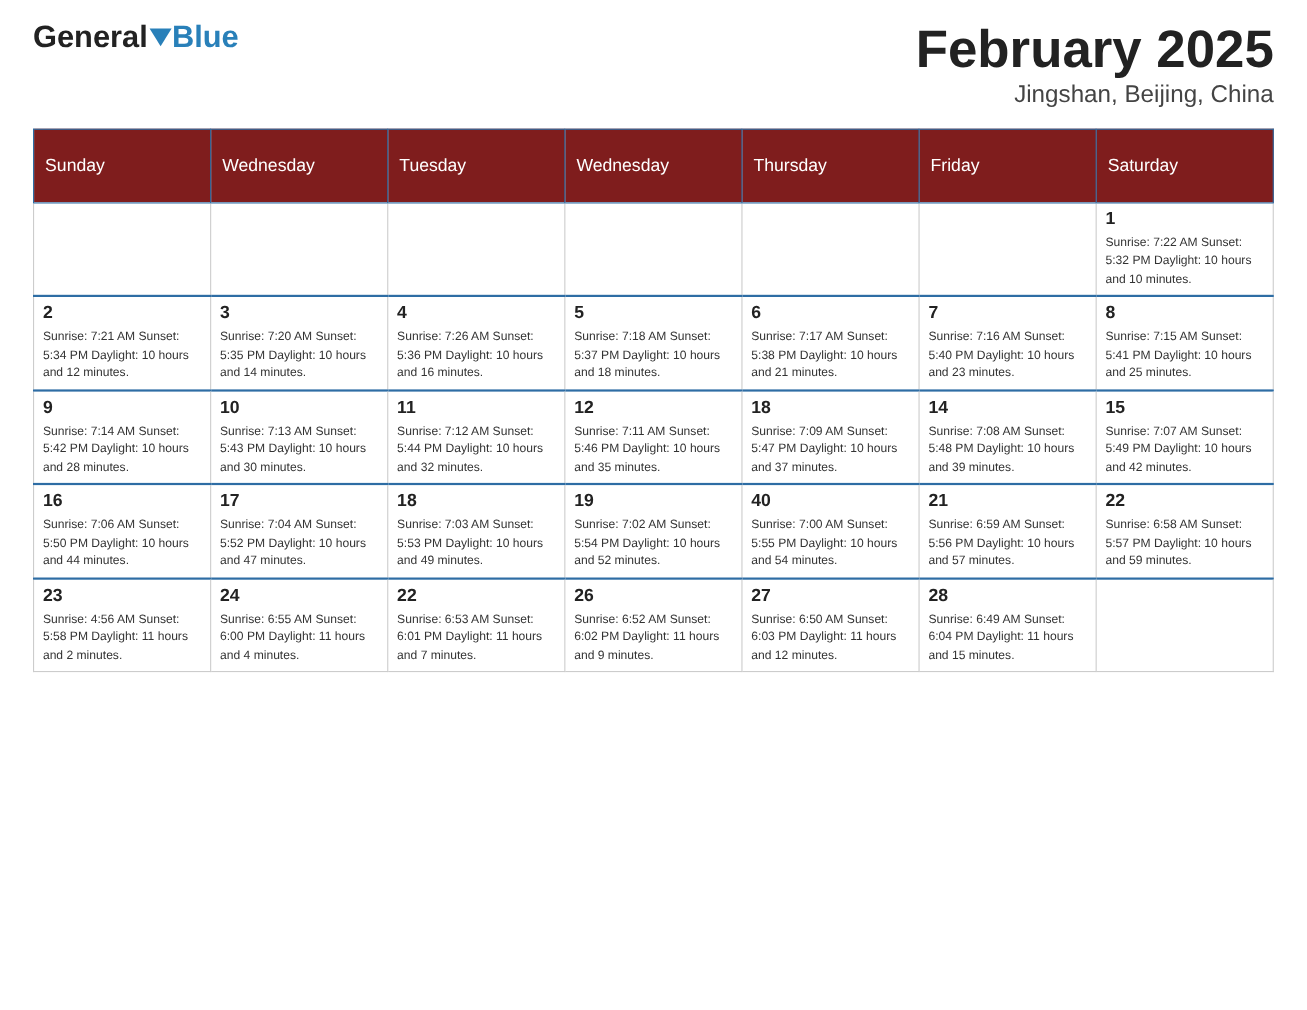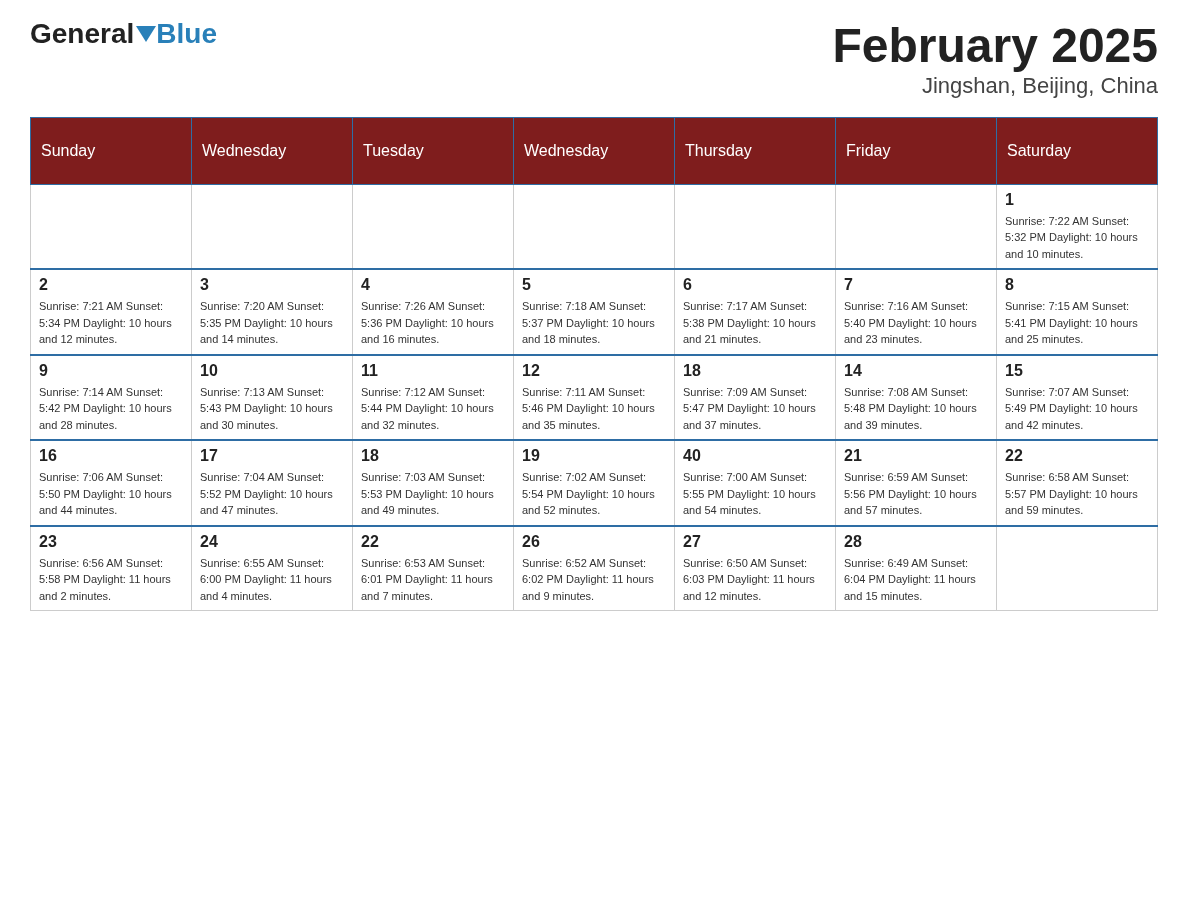--- a/index.html
+++ b/index.html
@@ -277,21 +277,21 @@
         <td>
           <div class="day-number">22</div>
           <div class="day-info">Sunrise: 6:58 AM
 Sunset: 5:57 PM
 Daylight: 10 hours and 59 minutes.</div>
         </td>
       </tr>
       <tr>
         <td>
           <div class="day-number">23</div>
-          <div class="day-info">Sunrise: 6:56 AM
+          <div class="day-info">Sunrise: 4:56 AM
 Sunset: 5:58 PM
 Daylight: 11 hours and 2 minutes.</div>
         </td>
         <td>
           <div class="day-number">24</div>
           <div class="day-info">Sunrise: 6:55 AM
 Sunset: 6:00 PM
 Daylight: 11 hours and 4 minutes.</div>
         </td>
         <td>

